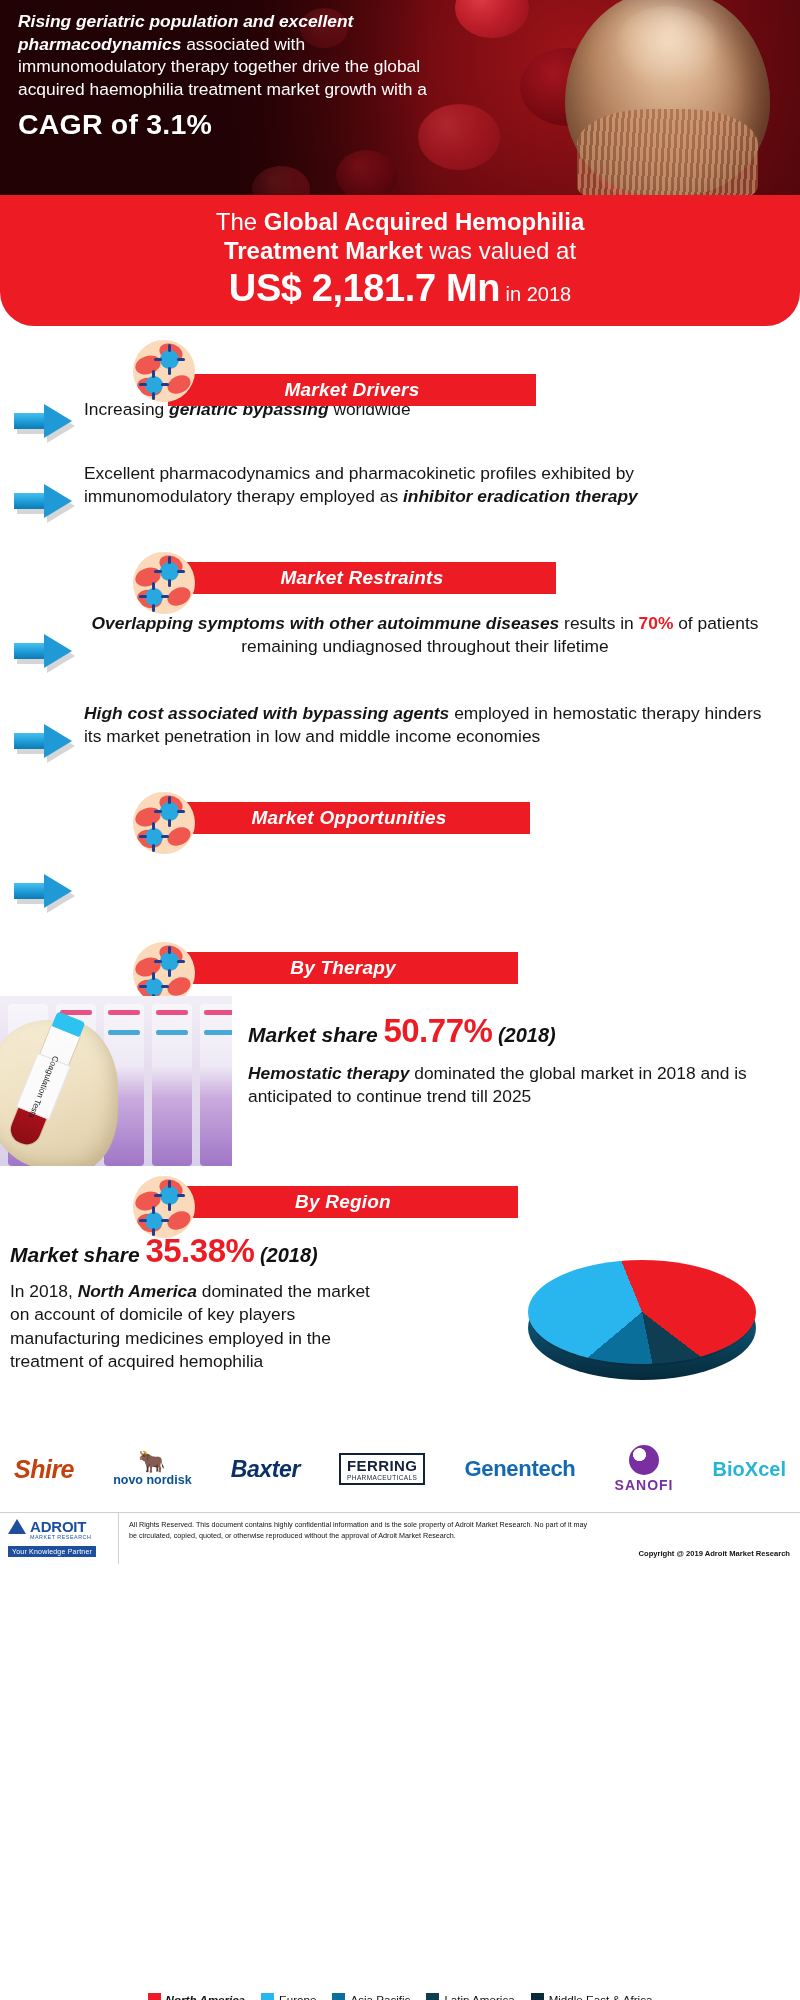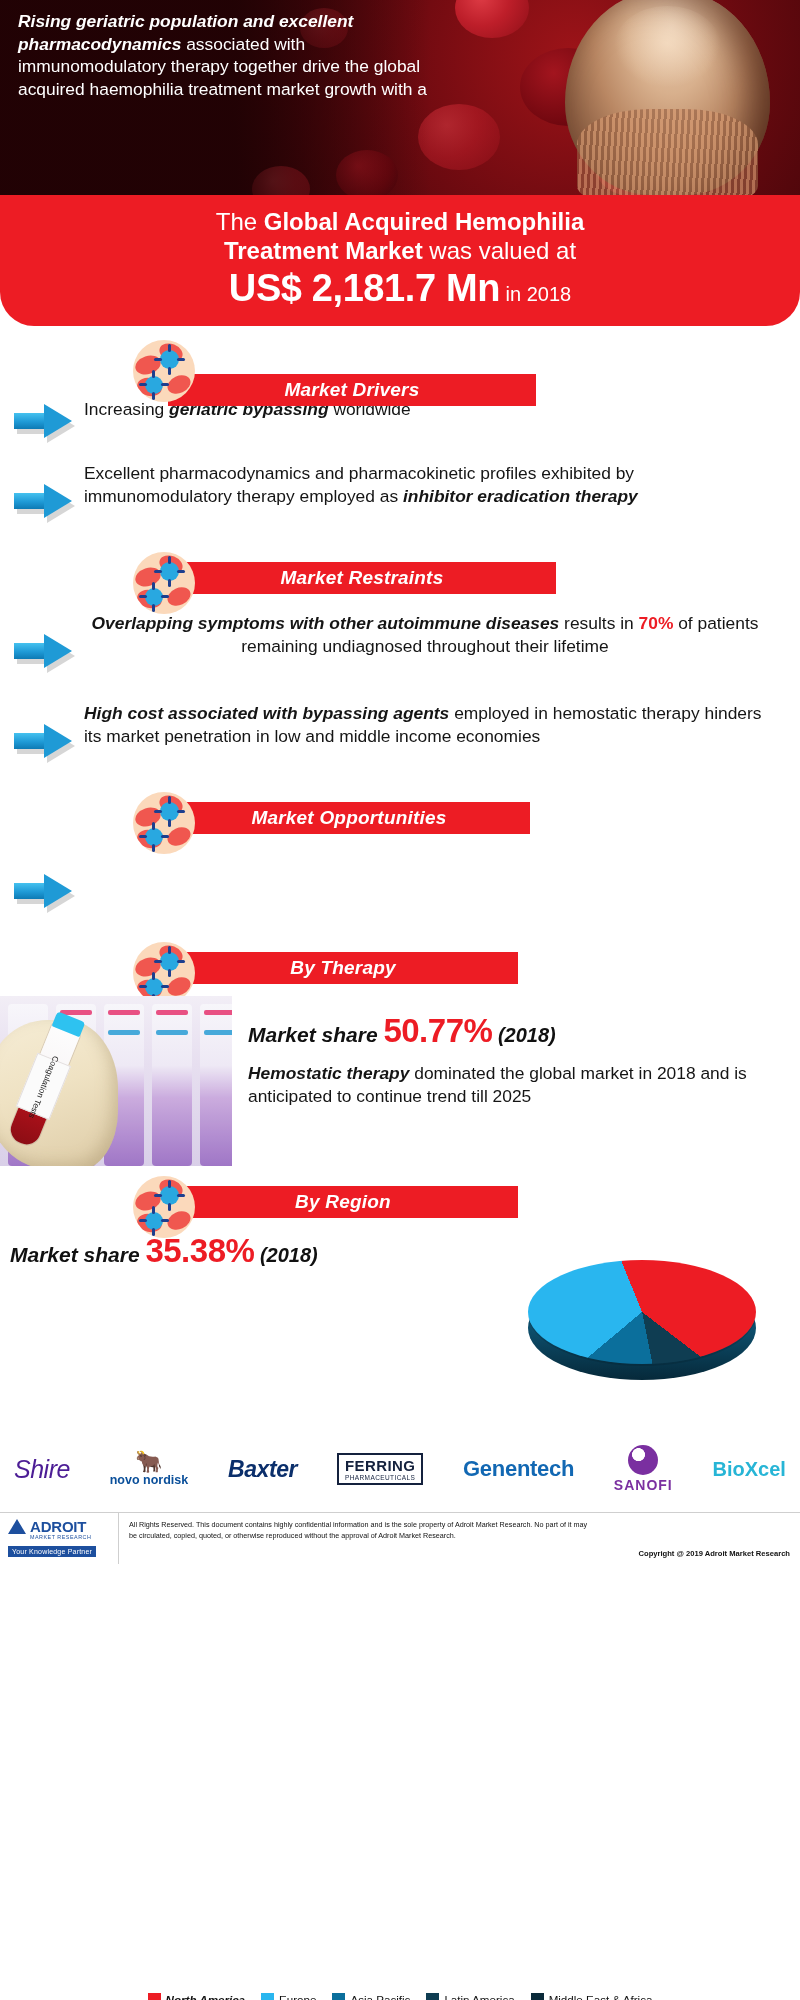--- a/index.html
+++ b/index.html
@@ -226,21 +226,21 @@
   .lg .tx { font-size:11.6px; color:#111; white-space:nowrap; }
   .lg .tx.em { font-weight:bold; font-style:italic; }
 
   
   .logos {
     position:relative; width:800px; height:86px;
     display:flex; align-items:center; justify-content:space-between;
     padding:0 14px; margin-top:12px;
   }
   .logo { display:flex; align-items:center; justify-content:center; height:56px; }
-  .lg-shire { color:#4c1d95; font-size:25px; font-weight:normal; font-style:italic; letter-spacing:-.5px; }
+  .lg-shire { color:#c2410c; font-size:25px; font-weight:bold; font-style:italic; letter-spacing:-.5px; }
   .lg-novo { text-align:center; color:#0a4f9a; }
   .lg-novo .bull { font-size:22px; line-height:1; }
   .lg-novo .nm { font-size:12.5px; font-weight:bold; }
   .lg-baxter { color:#0b2f6b; font-size:23px; font-weight:bold; font-style:italic; letter-spacing:-.4px;}
   .lg-ferring { text-align:center; border:2px solid #14213d; padding:2px 6px; }
   .lg-ferring .t1 { font-size:15px; font-weight:bold; color:#14213d; letter-spacing:.4px; }
   .lg-ferring .t2 { font-size:6.5px; color:#14213d; letter-spacing:.4px; }
   .lg-gene { color:#1268b3; font-size:22px; font-weight:bold; letter-spacing:-.3px;text-align:center;}
   .lg-sanofi { text-align:center; }
   .lg-sanofi .dot { width:30px; height:30px; border-radius:50%;
@@ -279,20 +279,21 @@
   <div class="cell" style="left:596px;top:140px;width:70px;height:56px;"></div>
   <div class="cell deep" style="left:336px;top:150px;width:62px;height:50px;"></div>
   <div class="cell dim" style="left:300px;top:8px;width:48px;height:40px;"></div>
   <div class="cell" style="left:252px;top:166px;width:58px;height:46px;"></div>
   <div class="man"></div>
   <div class="hero-mask"></div>
   <div class="hero-text">
     <div>
       <b>Rising geriatric population and excellent pharmacodynamics</b><span> associated with immunomodulatory therapy together drive the global acquired haemophilia treatment market growth with a</span>
     </div>
+    <div class="cagr">CAGR of 3.1%</div>
   </div>
 </div>
 
 <div class="value-banner">
   <div class="vb-l1">
     <span>The </span><b>Global Acquired Hemophilia</b>
   </div>
   <div class="vb-l2">
     <span>Treatment Market</span><span class="light"> was valued at</span>
   </div>
@@ -523,20 +524,23 @@
       <i style="left:7px;top:16px;width:3px;height:8px;"></i>
     </div>
   </div>
 </div>
 
 <div class="region">
   <div class="region-copy">
     <div class="ms-line">
       <span>Market share </span><span class="pct">35.38%</span><span class="yr"> (2018)</span>
     </div>
+    <p>
+      <span>In 2018, </span><b>North America</b><span> dominated the market on account of domicile of key players manufacturing medicines employed in the treatment of acquired hemophilia</span>
+    </p>
   </div>
   <div class="pie-holder">
     <div class="pie-base"></div>
     <div class="pie"></div>
   </div>
 </div>
 
 <div class="legend">
   <div class="lg">
     <span class="sw" style="background:#ed1c24"></span>

